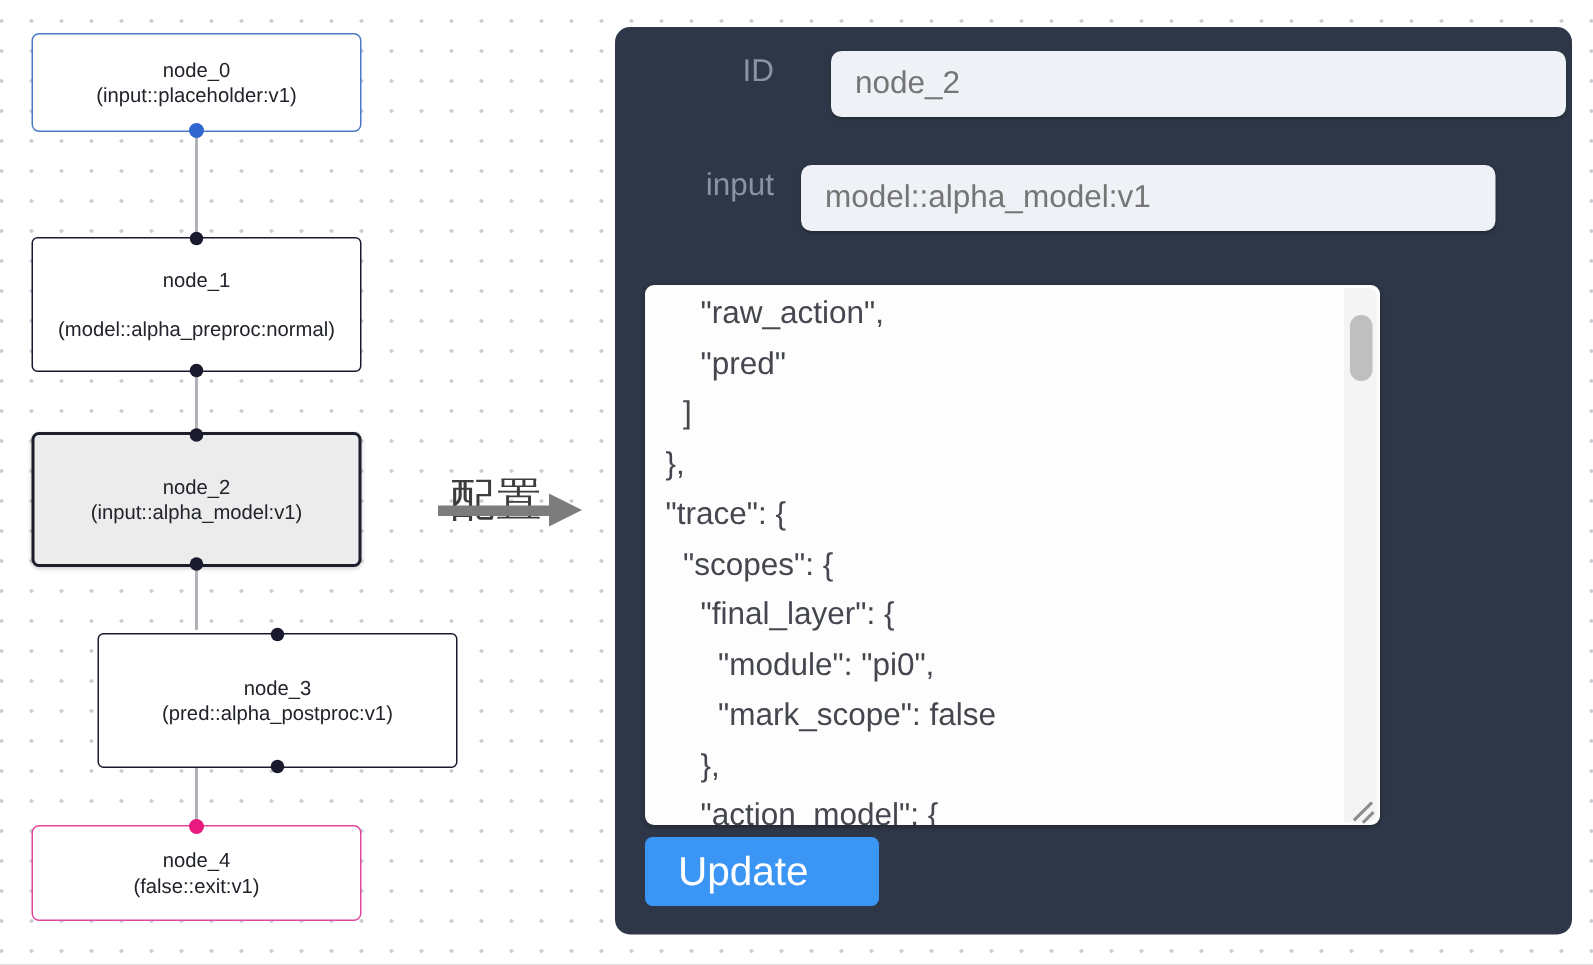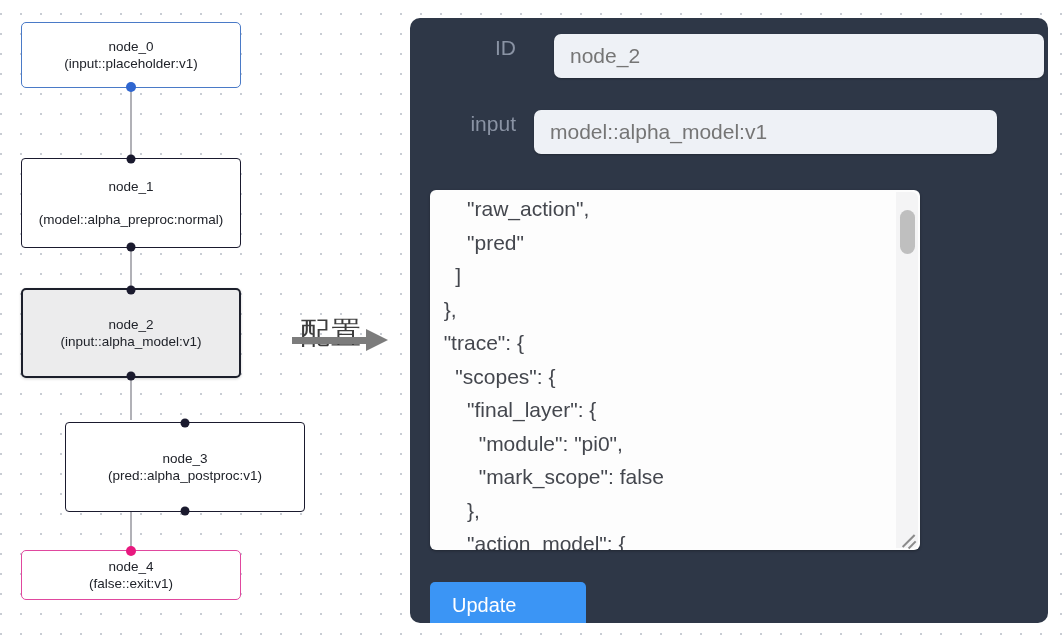--- a/index.html
+++ b/index.html
@@ -201,27 +201,27 @@
     display: block;
     height: 1.6px;
     background: #8b8b8b;
     transform-origin: center;
   }
   #config-resize i.l1 { width: 17px; right: 0; bottom: 5px; transform: rotate(-45deg); }
   #config-resize i.l2 { width: 10px; right: 0; bottom: 1px; transform: rotate(-45deg); }
 
   #update-button {
     position: absolute;
-    left: 20px; top: 564px;
+    left: 20px; top: 540px;
     width: 156px; height: 46px;
     background: #3b95f5;
     border: none;
     border-radius: 5px;
     color: #ffffff;
-    font-size: 20px;
+    font-size: 27px;
     font-family: "Liberation Sans", "DejaVu Sans", sans-serif;
     text-align: left;
     padding-left: 22px;
     cursor: pointer;
   }
 </style>
 </head>
 <body>
 
 <div id="screen">
@@ -253,21 +253,21 @@
       <span class="handle bottom"></span>
     </div>
 
     <div class="node" style="left:21px; top:422px; width:240px; height:90px;margin-left:44px;">
       <div class="nid">node_3</div>
       <div class="ntype">(pred::alpha_postproc:v1)</div>
       <span class="handle top"></span>
       <span class="handle bottom"></span>
     </div>
 
-    <div class="node output" style="left:21px; top:550px; width:220px; height:50px;">
+    <div class="node output" style="left:21px; top:550px; width:220px; height:64px;">
       <div class="nid">node_4</div>
       <div class="ntype">(false::exit:v1)</div>
       <span class="handle top pink"></span>
     </div>
 
     <div id="arrow-group">
       <div id="arrow-label">配置</div>
       <div id="arrow-shaft"></div>
       <div id="arrow-head"></div>
     </div>

